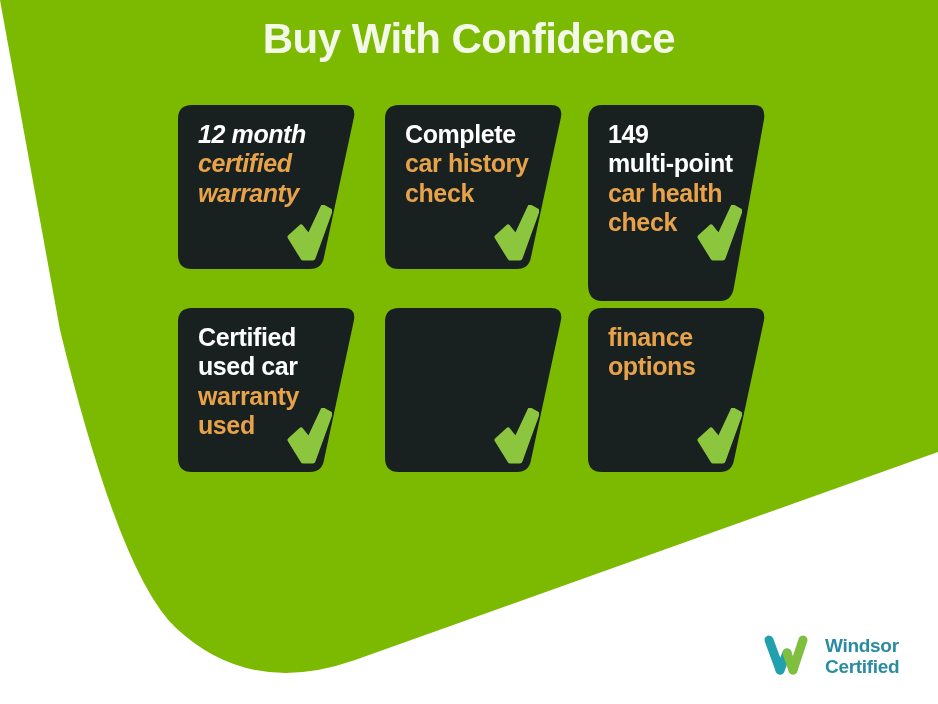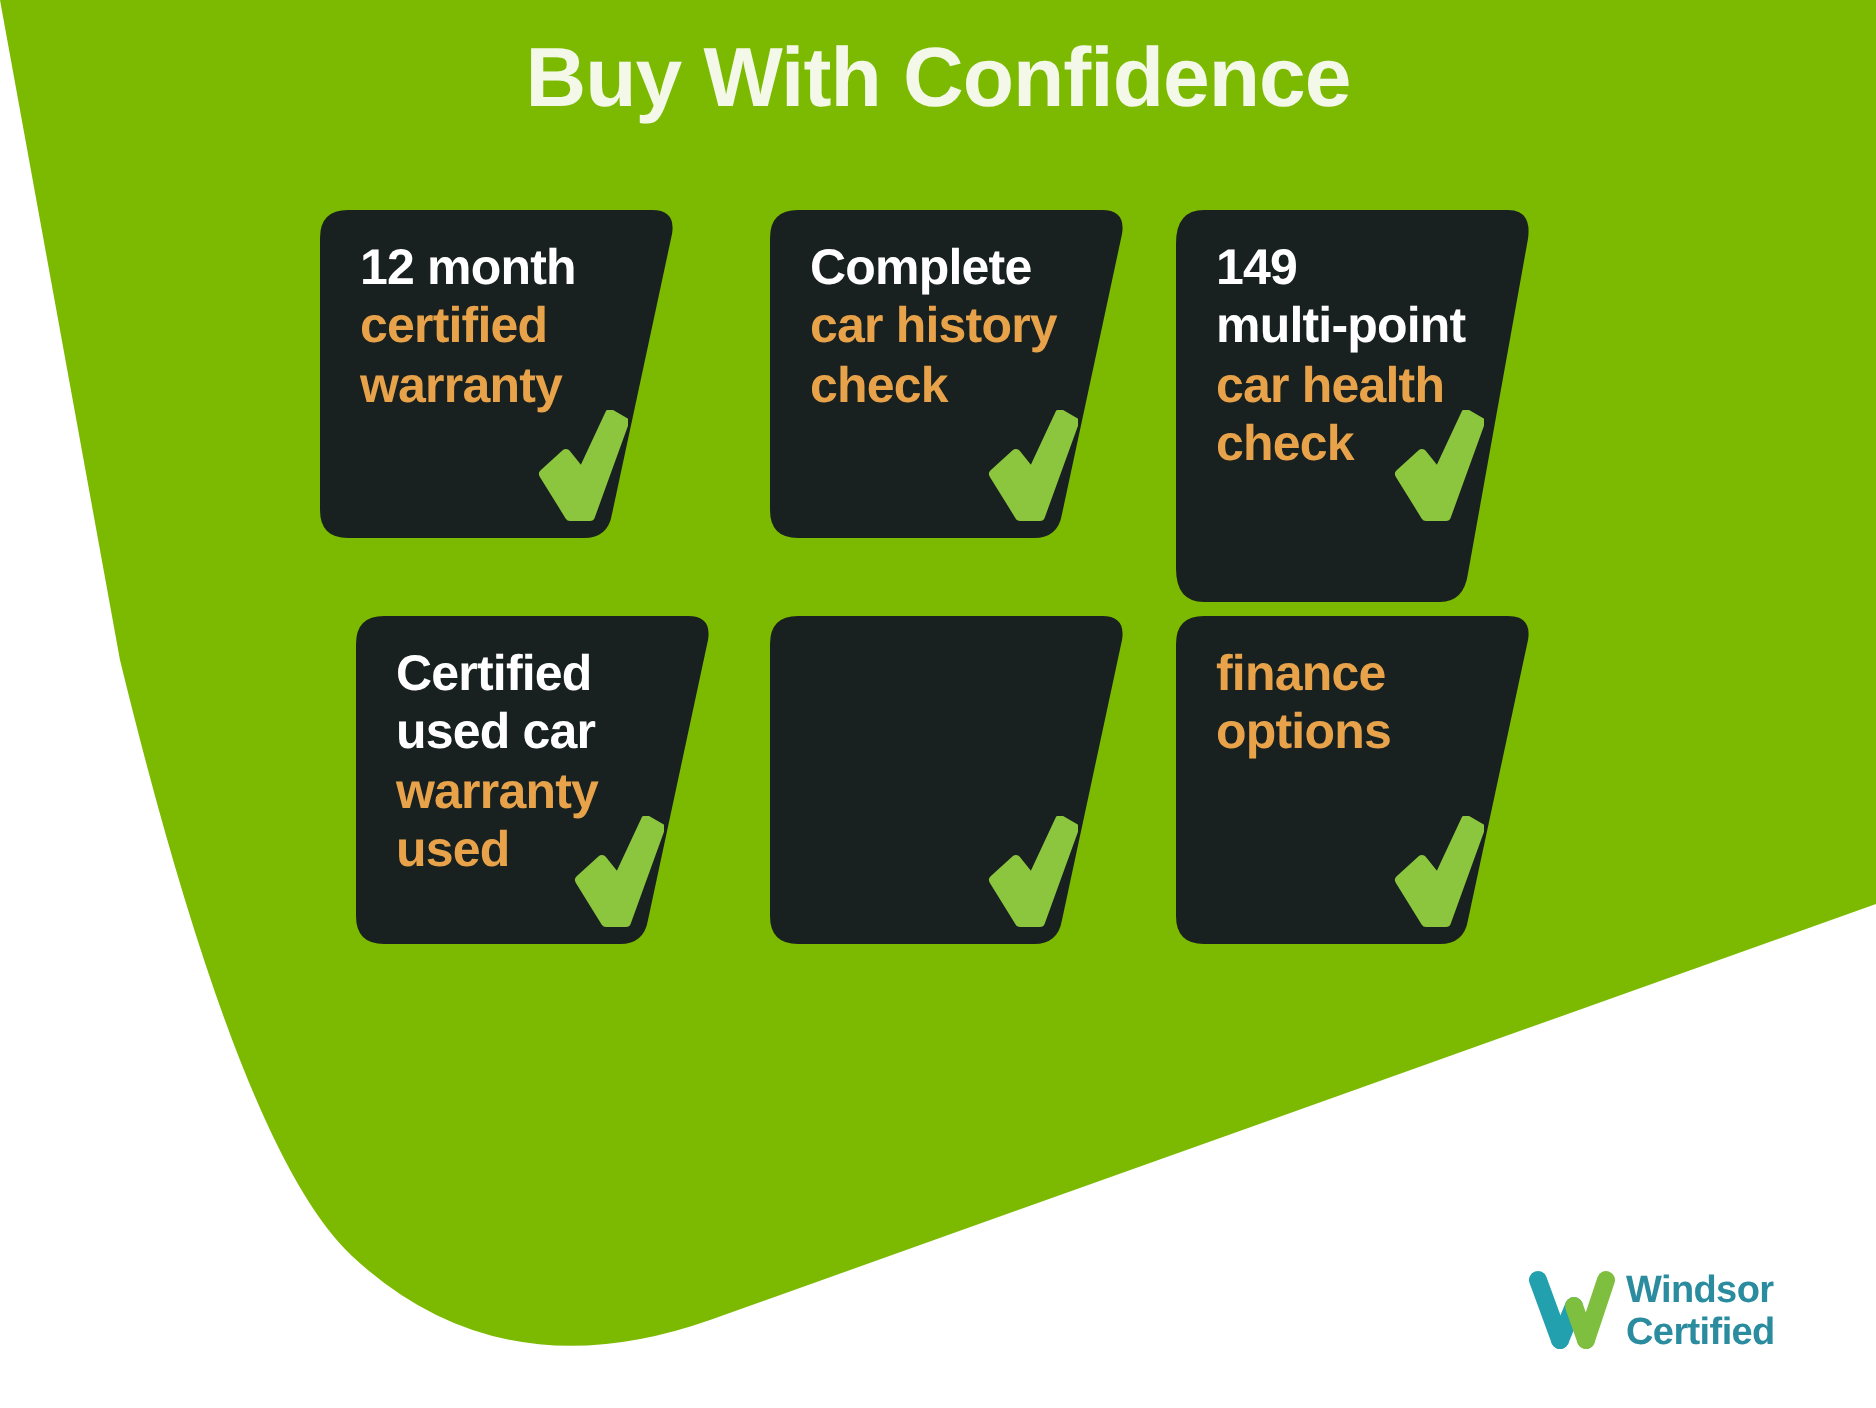--- a/index.html
+++ b/index.html
@@ -83,21 +83,21 @@
   
   #logo {
     position: absolute;
     z-index: 6;
     left: 763px;
     top: 628px;
     width: 160px;
     height: 56px;
     display: flex;
     align-items: center;
-    gap: 4px;
+    gap: 16px;
   }
   #logo-mark { width: 46px; height: 44px; flex: 0 0 auto; }
   #logo-words {
     color: #2A8C9E;
     font-size: 19px;
     font-weight: bold;
     line-height: 1.12;
     letter-spacing: -0.3px;
   }
   #logo-words span { display: block; }
@@ -106,21 +106,21 @@
 <body>
 
 <div id="stage">
 
   <svg id="bg-shape" viewBox="0 0 938 704" preserveAspectRatio="none">
     <path d="M 0,0 L 938,0 L 938,452 L 355,660 Q 250,697 176,628 Q 120,576 60,330 L 0,0 Z" fill="#7BBA00"></path>
   </svg>
 
   <div id="title">Buy With Confidence</div>
 
-  <div class="card" style="left:160px; top:105px; width:178px; height:164px;">
+  <div class="card" style="left:178px; top:105px; width:178px; height:164px;font-style:italic;">
     <svg class="card-svg" viewBox="0 0 178 164" preserveAspectRatio="none">
       <path d="M 14,0 L 166,0 Q 178,0 176,12 L 146,152 Q 144,164 132,164 L 14,164 Q 0,164 0,150 L 0,14 Q 0,0 14,0 Z" fill="#18211F"></path>
     </svg>
     <div class="card-text">
       <span class="line-white">12 month</span>
       <span class="line-amber">certified</span>
       <span class="line-amber">warranty</span>
     </div>
     <svg class="check" viewBox="0 0 46 58" style="left:108px; top:100px;">
       <path d="M 4,32 L 15,22 L 23,32 L 37,2 L 44,6 L 27,53 L 17,53 Z" fill="#8CC63E" stroke="#8CC63E" stroke-width="5" stroke-linejoin="round" stroke-linecap="round"></path>

